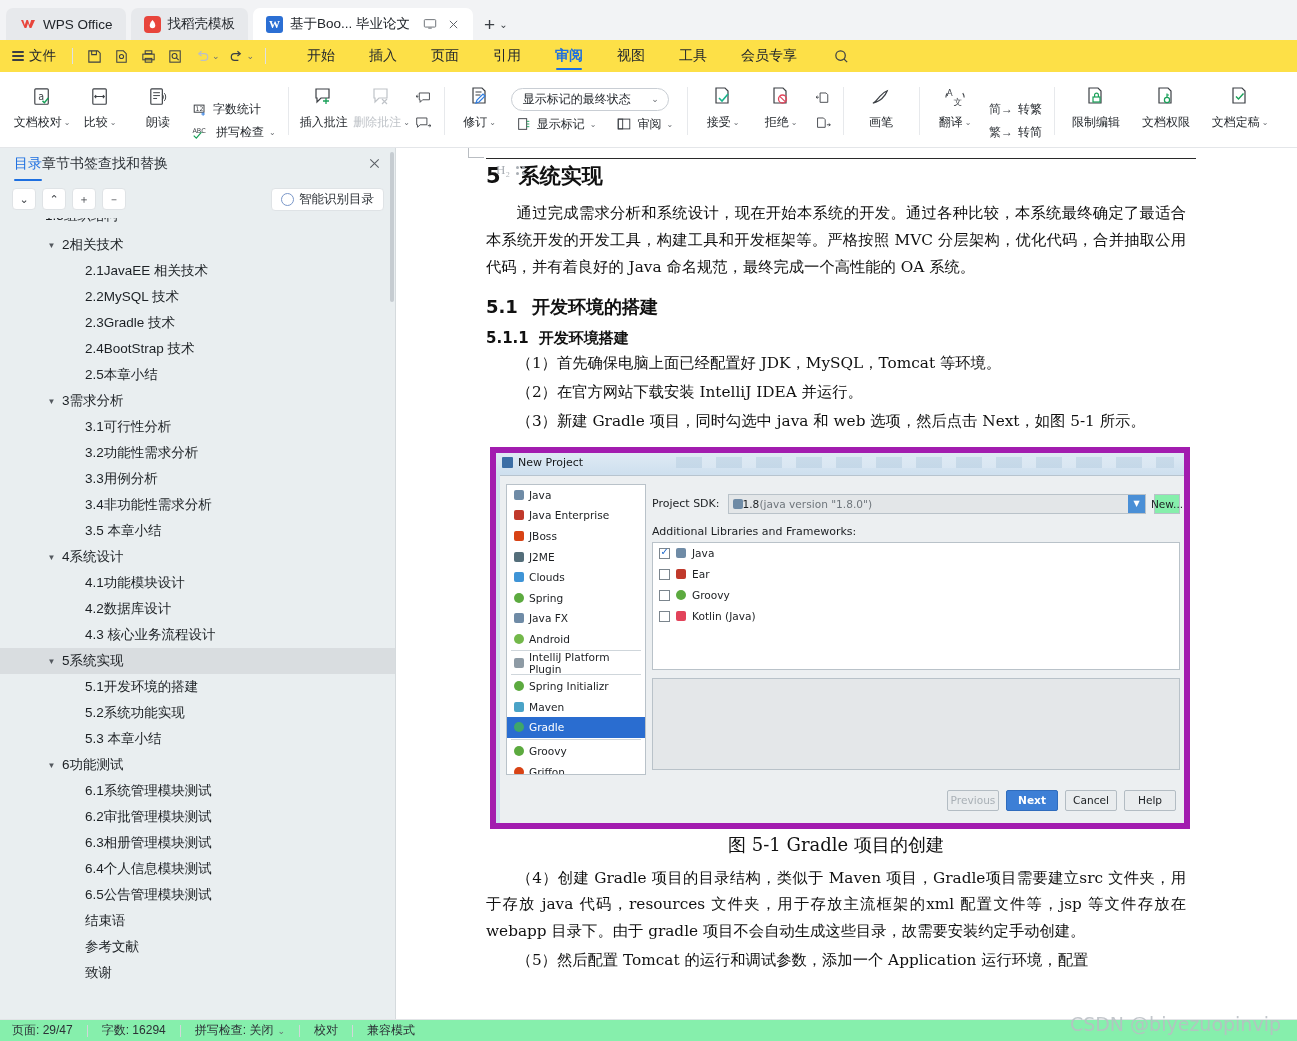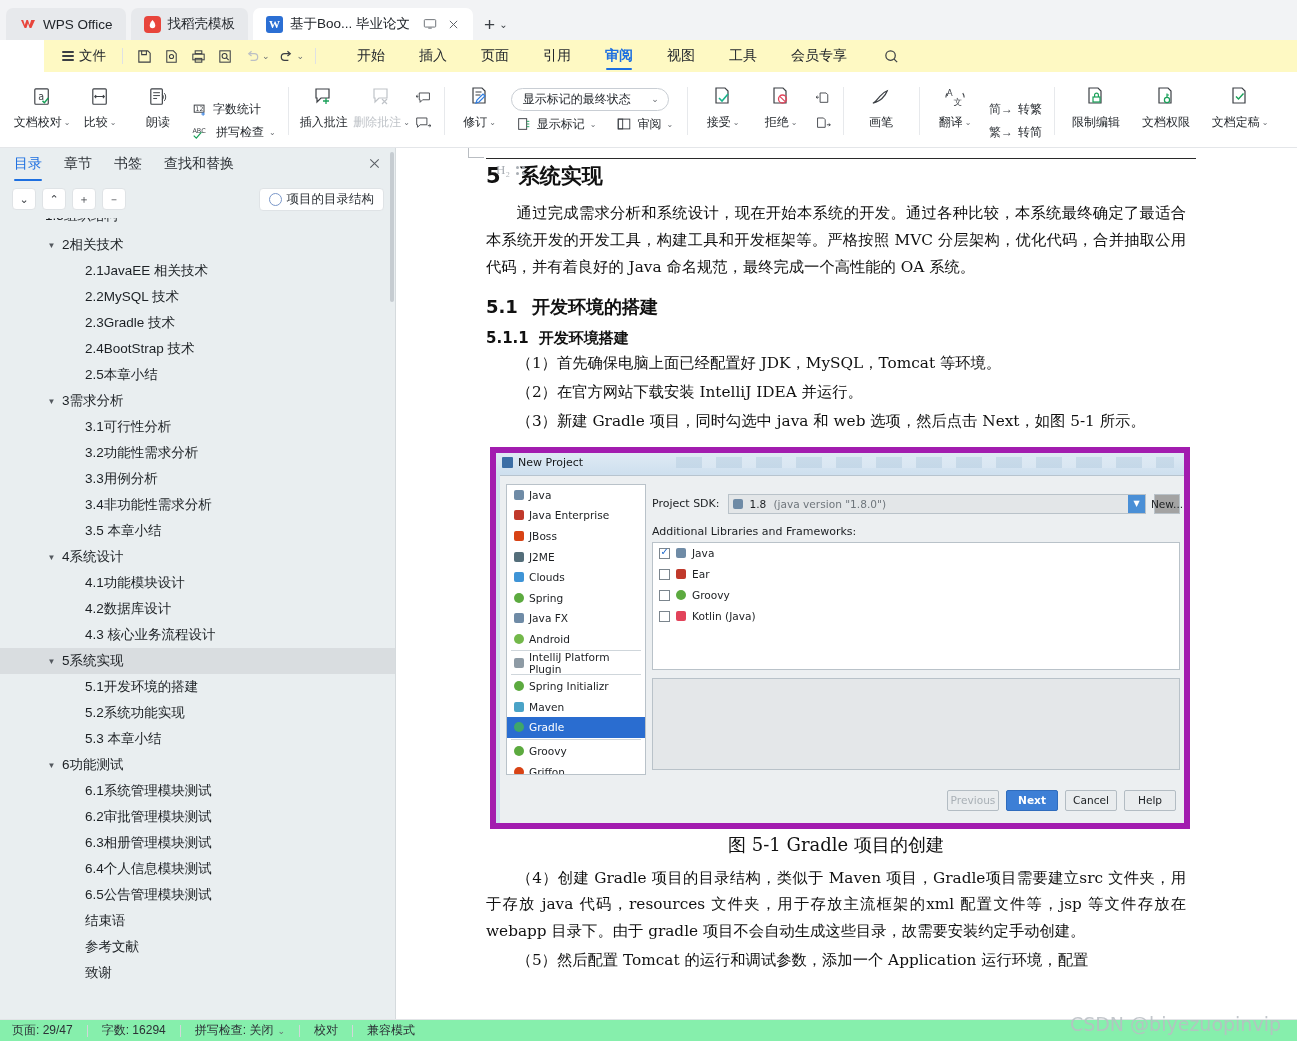--- a/index.html
+++ b/index.html
@@ -39,24 +39,23 @@
     color:#fff;font-size:11px;font-weight:bold;font-family:"Liberation Serif",serif;
   }
   .tab-icons{ display:flex; align-items:center; gap:9px; margin-left:6px; color:#6b7076; }
   .tab-ico{ width:14px;height:14px; display:inline-flex;align-items:center;justify-content:center;font-size:13px;cursor:pointer;}
   .newtab{ display:flex;align-items:center;gap:4px;margin-left:6px;margin-bottom:6px;color:#3c4045;}
   .newtab .plus{ font-size:19px; line-height:1; cursor:pointer;}
   .newtab .chev{ font-size:10px; cursor:pointer;}
 
   
   .menubar{
-    height:32px; background:#fef9c3; display:flex; align-items:center;
-    padding:0 10px; font-size:13.5px; color:#24282d; gap:0;
+    height:32px; background:#fde047; display:flex; align-items:center;
+    padding:0 4px; font-size:13.5px; color:#24282d; gap:0;
     border-bottom:0px;
-    margin-left:44px;
   }
   .mb-file{ display:flex;align-items:center;gap:5px;padding:0 8px;cursor:pointer;}
   .hamb{ display:inline-block; width:12px;}
   .hamb i{ display:block; height:1.5px; background:#3b3f44; margin:2.5px 0; border-radius:1px;}
   .mb-sep{ width:1px;height:16px;background:#dfe1e4;margin:0 8px;}
   .qicons{ display:flex;align-items:center;gap:1px; }
   .qico{ width:26px;height:24px;display:flex;align-items:center;justify-content:center;color:#3b3f44;cursor:pointer;}
   .qico.dim{ color:#bcc0c5; }
   .qcaret{ font-size:9px;color:#6a6e73;margin-left:-4px;margin-right:3px;cursor:pointer;}
   .ribbon-tabs{ display:flex;align-items:center;gap:0; margin-left:16px;}
@@ -94,21 +93,21 @@
     font-size:12px;color:#24282d;cursor:pointer;
   }
   .combo .cc{font-size:9px;color:#6a6e73;}
   .rgroup-col{ display:flex;flex-direction:column;justify-content:center; gap:3px; padding:5px 2px;}
 
   
   .main{ position:absolute; top:148px; left:0; right:0; bottom:22px; display:flex; background:#fff;}
 
   
   .sidebar{ width:396px; background:#e9eef0; display:flex;flex-direction:column; position:relative;}
-  .sb-tabs{ height:34px; display:flex;align-items:center; padding:0 14px; gap:22px; position:relative;}
+  .sb-tabs{ height:34px; display:flex;align-items:center; padding:0 14px; position:relative;}
   .sb-tab{ font-size:14px;color:#2c3136;cursor:pointer;position:relative;padding-bottom:3px;}
   .sb-tab.active{ color:#1d6fe0; }
   .sb-tab.active::after{ content:"";position:absolute;left:0;right:0;bottom:-5px;height:2px;background:#1d6fe0;border-radius:2px;}
   .sb-close{ position:absolute;right:14px;top:8px;font-size:15px;color:#5c6066;cursor:pointer;line-height:1;}
   .sb-toolbar{ height:34px;display:flex;align-items:center;padding:0 12px;gap:6px;}
   .tbtn{ width:24px;height:22px;background:#fff;border:1px solid #dfe3e6;border-radius:4px;
          display:flex;align-items:center;justify-content:center;font-size:11px;color:#3b3f44;cursor:pointer;}
   .smartbtn{ margin-left:auto; height:23px;background:#fff;border:1px solid #dfe3e6;border-radius:4px;
          display:flex;align-items:center;gap:5px;padding:0 9px;font-size:12.5px;color:#2c3136;cursor:pointer;}
   .smartbtn .sico{ width:13px;height:13px;border-radius:50%;border:1.4px solid #7a97c9;display:inline-block;position:relative;}
@@ -155,26 +154,26 @@
   .ij-ticon{ width:11px;height:11px;background:#3b6ea5;border-radius:1px;display:inline-block;}
   .ij-body{ position:absolute; left:4px; right:0; top:22px; bottom:0; background:#eceff1; border-top:1px solid #b7c4cf;}
   .ij-left{ position:absolute; left:6px; top:8px; width:140px; bottom:48px; background:#fff; border:1px solid #b9c2c9; overflow:hidden;}
   .ij-row{ height:20.6px; display:flex;align-items:center;gap:5px;padding-left:7px;font-size:10.6px;color:#1b1e21;cursor:pointer;}
   .ij-row.sel{ background:#2a6dd0; color:#fff;}
   .ij-sep{ height:1px; background:#cfd6db; margin:1px 4px;}
   .ij-dot{ width:10px;height:10px;border-radius:2px;display:inline-block;flex:none;}
   .ij-right{ position:absolute; left:152px; right:4px; top:8px; bottom:48px;}
   .sdkrow{ display:flex; align-items:center; gap:8px; margin-top:10px;}
   .sdklabel{ font-size:11px;color:#1b1e21;}
-  .sdkfield{ flex:1; height:20px; background:#e3e6e8; border:1px solid #b9c2c9; display:flex;align-items:center;gap:7px;padding:0 4px;position:relative;}
+  .sdkfield{ flex:1; height:20px; background:#e3e6e8; border:1px solid #b9c2c9; display:flex;align-items:center;gap:0;padding:0 4px;position:relative;}
   .sdkfield .val{ font-size:10.6px; color:#1b1e21;}
   .sdkfield .mut{ color:#6f767c;}
   .sdkarrow{ position:absolute; right:0; top:0; width:17px;height:18px;background:#4a8fd6;color:#fff;
              display:flex;align-items:center;justify-content:center;font-size:8px;}
-  .sdknew{ width:26px;height:20px;border:1px solid #b9c2c9;background:#a3a3a3;font-size:10.6px;
+  .sdknew{ width:26px;height:20px;border:1px solid #b9c2c9;background:#86efac;font-size:10.6px;
            display:flex;align-items:center;justify-content:center;color:#1b1e21;}
   .alf{ font-size:11px;color:#1b1e21;margin:11px 0 4px 0;}
   .libbox{ border:1px solid #b9c2c9; background:#fff; height:128px; overflow:hidden;}
   .librow{ height:21px;display:flex;align-items:center;gap:6px;padding-left:6px;font-size:10.6px;color:#1b1e21;}
   .librow.sel{ background:#2a6dd0;color:#fff;}
   .cb{ width:11px;height:11px;border:1px solid #7b858d;background:#fff;display:inline-block;position:relative;flex:none;}
   .cb.on::after{ content:"✓"; position:absolute; left:0.5px; top:-2.5px; font-size:10px; color:#1b66c9;}
   .librow.sel .cb{ border-color:#fff;background:transparent;}
   .librow.sel .cb.on::after{ color:#fff;}
   .detailbox{ margin-top:8px; border:1px solid #b9c2c9; background:#e4e7e9; height:92px;}
@@ -597,21 +596,21 @@
           </svg>
       </div>
     </div>
     <div class="sb-toolbar">
       <div class="tbtn">⌄</div>
       <div class="tbtn">⌃</div>
       <div class="tbtn">＋</div>
       <div class="tbtn">－</div>
       <div class="smartbtn">
         <span class="sico"></span>
-        <span>项目的目录结构</span>
+        <span>智能识别目录</span>
       </div>
     </div>
 
     <div class="outline">
       <div class="oitem lvl1" style="height:14px;overflow:hidden;align-items:flex-start;">
           <span style="margin-top:-11px">1.5组织结构</span>
         </div>
       <div class="oitem" style="padding-left:45px">
           <span class="caret">▼</span>
           <span>2相关技术</span>

